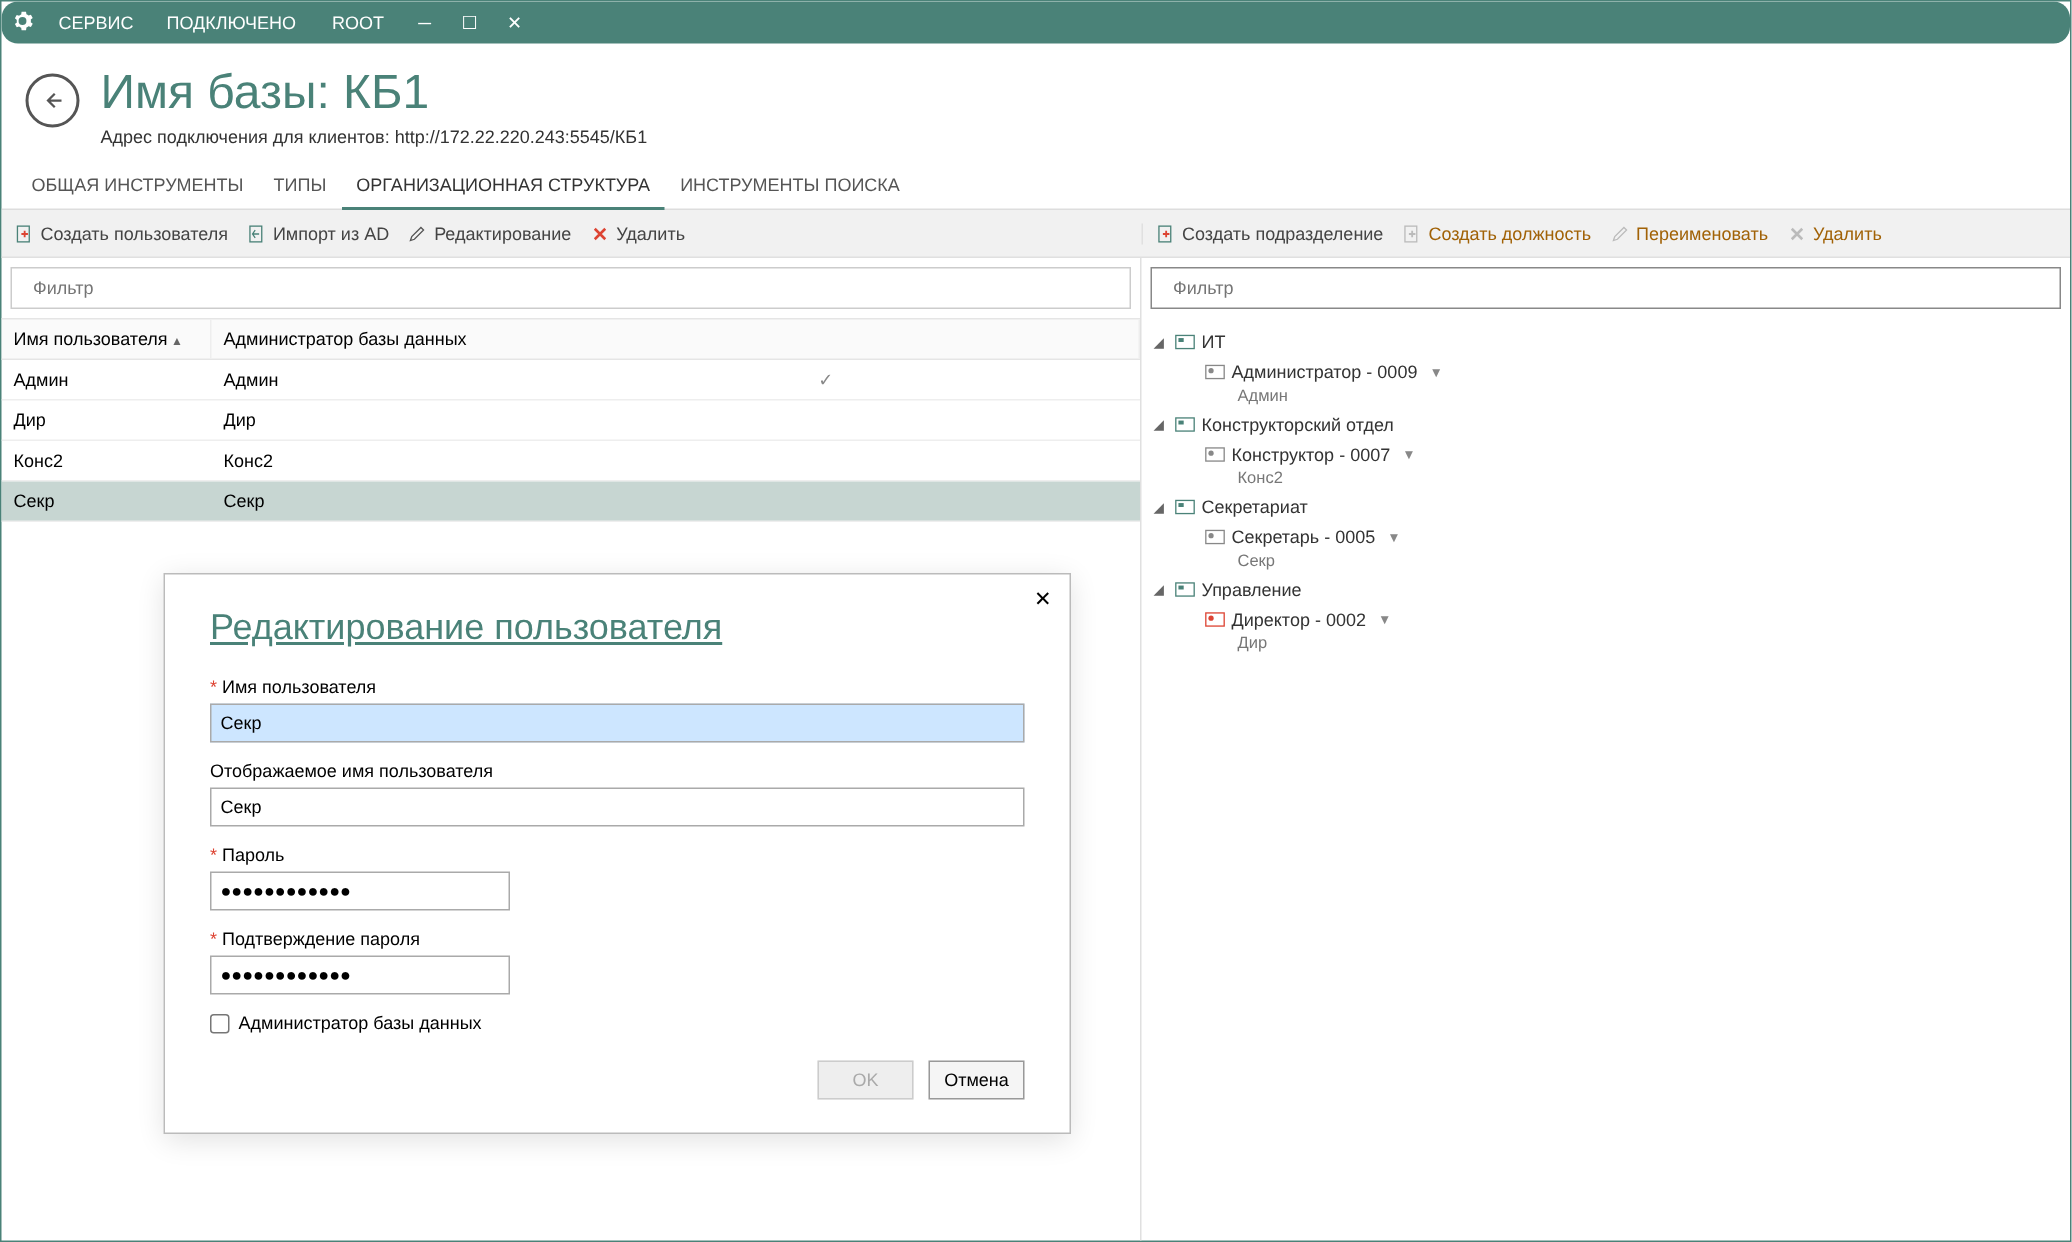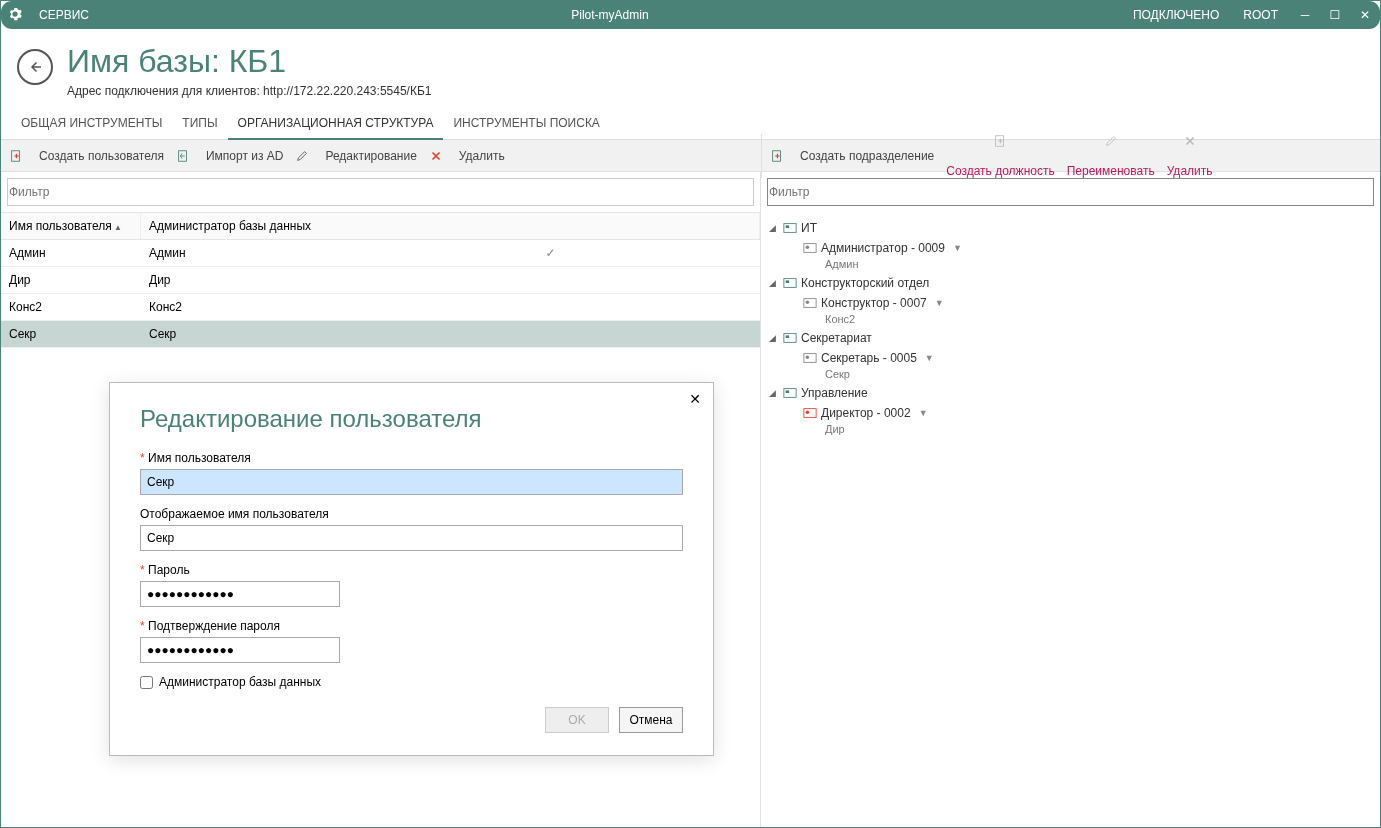--- a/index.html
+++ b/index.html
@@ -20,29 +20,29 @@
 .db-sub { font-size: 12px; color: #333; margin-top: 4px; }
 
 .tabs { display: flex; padding: 0 10px; border-bottom: 1px solid #ddd; font-size: 12px; }
 .tab { padding: 8px 10px; color: #555; cursor: pointer; }
 .tab.active { color: #333; border-bottom: 2px solid #4a8278; margin-bottom: -1px; }
 
 .toolbar { height: 32px; background: #f1f1f1; border-bottom: 1px solid #e0e0e0; display: flex; align-items: center; font-size: 12px; }
 .toolbar-split { display: flex; width: 100%; }
 .toolbar-left { width: 760px; display: flex; align-items: center; padding-left: 8px; gap: 12px; }
 .toolbar-right { flex: 1; display: flex; align-items: center; padding-left: 8px; gap: 12px; border-left: 1px solid #e0e0e0; }
-.tbtn { display: flex; align-items: center; gap: 16px; color: #444; cursor: pointer; }
-.tbtn.disabled { color: #be185d; cursor: default; flex-direction: column; }
+.tbtn { display: flex; align-items: center; gap: 4px; color: #444; cursor: pointer; }
+.tbtn.disabled { color: #a16207; cursor: default; }
 .tbtn .ic { width: 14px; height: 14px; display: inline-flex; align-items: center; justify-content: center; }
 
 .content { display: flex; height: calc(828px - 28px - 76px - 33px - 32px); }
 .left-pane { width: 760px; display: flex; flex-direction: column; border-right: 1px solid #e0e0e0; position: relative; }
 .right-pane { flex: 1; display: flex; flex-direction: column; }
 
-.filter { height: 28px; border: 1px solid #ccc; margin: 6px; padding: 0 1px; font-size: 12px; color: #888; display: flex; align-items: center; }
+.filter { height: 28px; border: 1px solid #ccc; margin: 6px; padding: 0 14px; font-size: 12px; color: #888; display: flex; align-items: center; }
 .right-pane .filter { border: 1px solid #888; }
 
 .grid-head { display: flex; font-size: 12px; border-top: 1px solid #e5e5e5; border-bottom: 1px solid #e5e5e5; background: #fafafa; }
 .gh-cell { padding: 6px 8px; border-right: 1px solid #eee; }
 .gh-cell.sort::after { content: " ▲"; font-size: 8px; color: #666; }
 .c1 { width: 140px; } .c2 { width: 200px; } .c3 { flex: 1; }
 
 .grid-row { display: flex; font-size: 12px; border-bottom: 1px solid #eee; }
 .gr-cell { padding: 6px 8px; }
 .grid-row.selected { background: #c7d6d2; }
@@ -51,21 +51,21 @@
 .tree { padding: 6px 8px; font-size: 12px; color: #333; }
 .tree .node { display: flex; align-items: center; gap: 4px; padding: 3px 0; cursor: pointer; }
 .tree .exp { width: 10px; color: #666; font-size: 9px; }
 .tree .child { margin-left: 20px; }
 .tree .sub { color: #777; margin-left: 36px; font-size: 11px; padding-bottom: 3px; }
 .tree .drop { color: #888; font-size: 9px; margin-left: 4px; }
 .ic-org, .ic-prs { width: 14px; height: 12px; }
 
 .dialog { position: absolute; left: 108px; top: 210px; width: 605px; background: #fff; border: 1px solid #bbb; box-shadow: 0 4px 18px rgba(0,0,0,0.12); padding: 22px 30px; }
 .dialog .close { position: absolute; top: 8px; right: 12px; font-size: 14px; cursor: pointer; }
-.dialog h2 { font-size: 24px; font-weight: 300; color: #4a8278; margin-bottom: 18px; }
+.dialog h2 { font-size: 24px; font-weight: 300; color: #4a8278; margin-bottom: 18px; text-decoration: underline; }
 .dialog .field { margin-bottom: 12px; }
 .dialog label { font-size: 12px; display: block; margin-bottom: 4px; }
 .dialog label .req { color: #d43; }
 .dialog input[type=text], .dialog input[type=password] { height: 26px; border: 1px solid #aaa; padding: 0 6px; font-size: 12px; }
 .dialog input.wide { width: 100%; }
 .dialog input.narrow { width: 200px; }
 .dialog .sel { background: #cde6ff; }
 .dialog .chk { display: flex; align-items: center; gap: 6px; font-size: 12px; margin-top: 6px; }
 .dialog .btns { display: flex; justify-content: flex-end; gap: 10px; margin-top: 18px; }
 .dialog .btn { width: 64px; height: 26px; border: 1px solid #999; background: #f5f5f5; font-size: 12px; cursor: pointer; }
@@ -76,21 +76,20 @@
 </head>
 <body>
 
 <div class="titlebar">
   <div class="gear">
     <svg viewBox="0 0 16 16" width="14" height="14" fill="#fff">
         <path d="M8 5a3 3 0 100 6 3 3 0 000-6zm6.4 3c0 .3 0 .6-.1.9l1.5 1.2-1.4 2.5-1.8-.6c-.5.4-1 .7-1.6.9L10.7 15H7.3l-.3-1.9c-.6-.2-1.1-.5-1.6-.9l-1.8.6-1.4-2.5 1.5-1.2c0-.3-.1-.6-.1-.9s0-.6.1-.9L2.2 5.9l1.4-2.5 1.8.6c.5-.4 1-.7 1.6-.9L7.3 1h3.4l.3 1.9c.6.2 1.1.5 1.6.9l1.8-.6 1.4 2.5-1.5 1.2c.1.4.1.7.1 1.1z"></path>
       </svg>
   </div>
   <div class="service">СЕРВИС</div>
-  <div class="center">Pilot-myAdmin</div>
   <div class="right">
     <div class="status">ПОДКЛЮЧЕНО</div>
     <div class="user">ROOT</div>
     <div class="winbtn">─</div>
     <div class="winbtn">☐</div>
     <div class="winbtn">✕</div>
   </div>
 </div>
 
 <div class="header">

